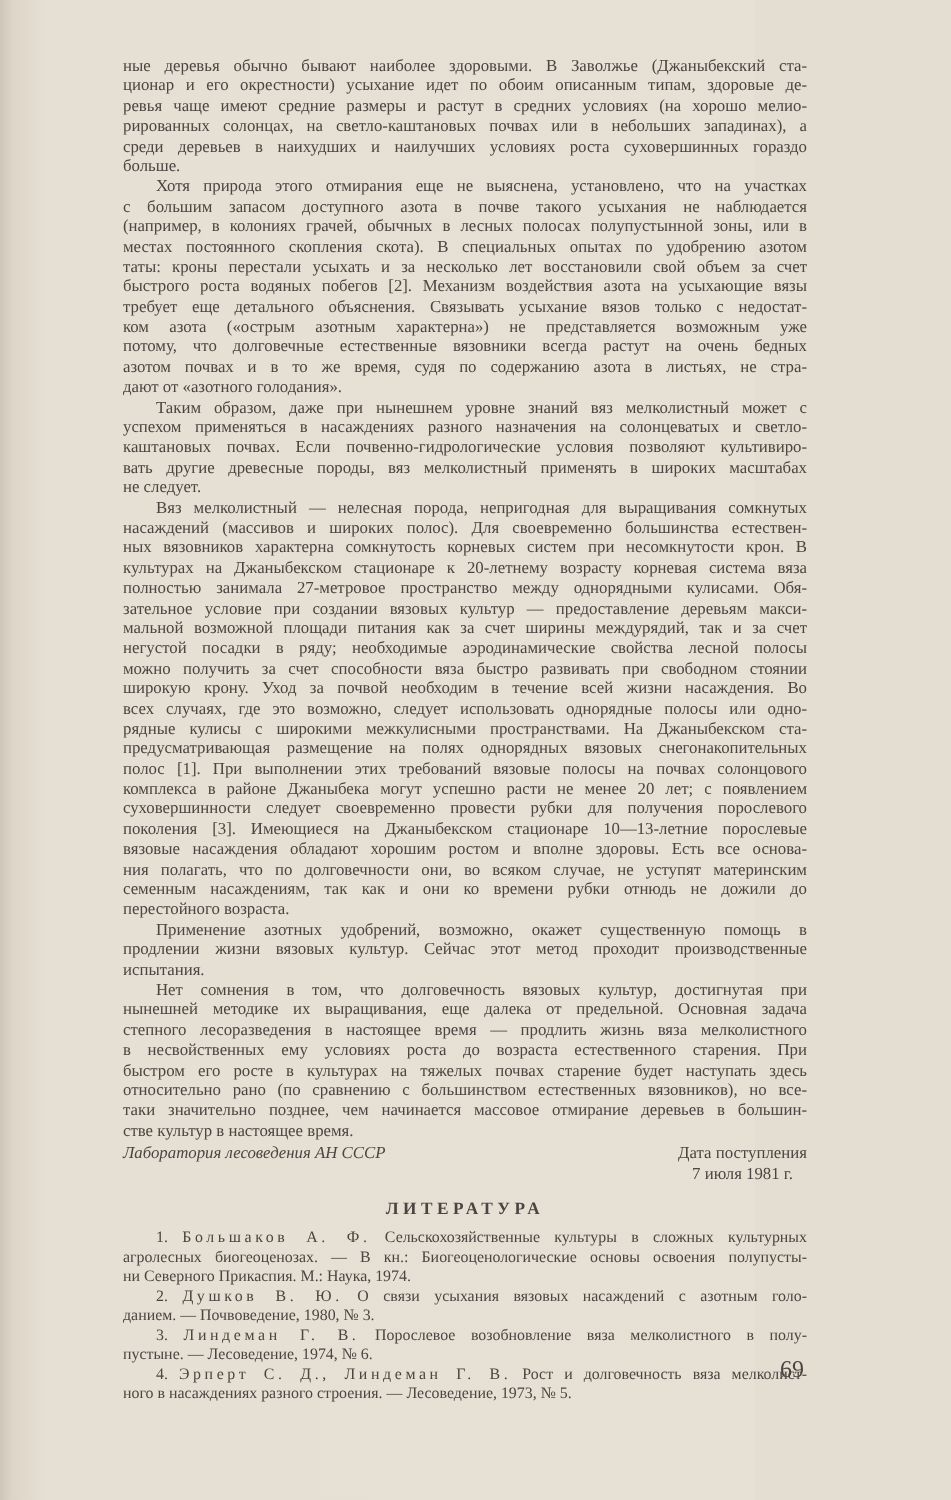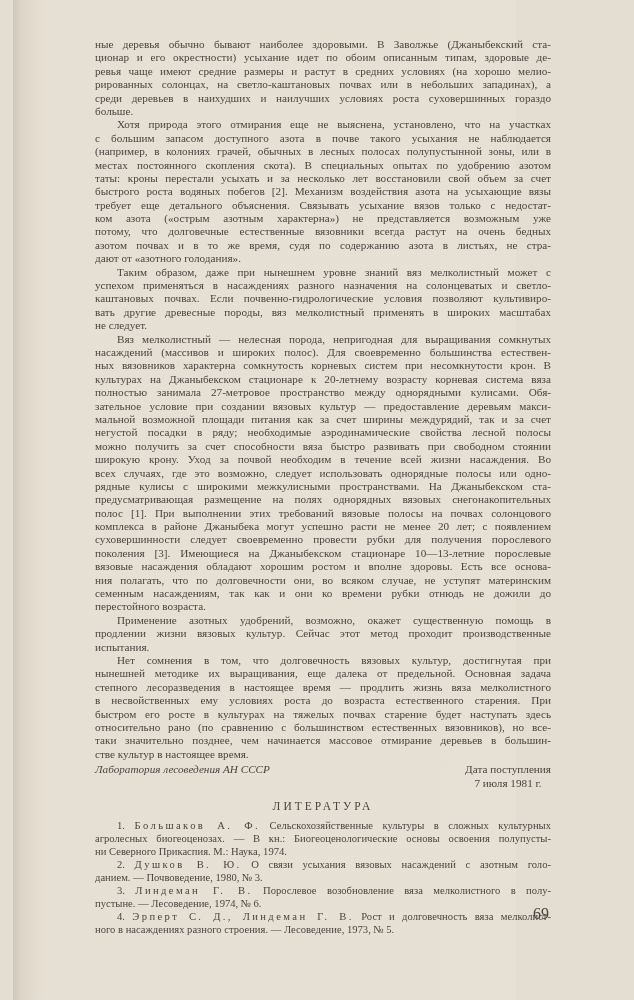--- a/index.html
+++ b/index.html
@@ -2,38 +2,38 @@
 <html><head>
   <meta charset="utf-8">
   <style>
     html, body { margin: 0; padding: 0; }
     body {
       width: 634px; height: 1000px; overflow: hidden;
       background: #e4ddd1;
       position: relative;
     }
     .page {
-      position: absolute; left: 13px; top: 0; width: 503px; height: 1000px;
+      position: absolute; left: 0; top: 0; width: 503px; height: 1000px;
       background: linear-gradient(90deg, #cfc6b8 0px, #ddd5c8 8px, #e6dfd3 30px, #e7e0d5 600px, #e2dace 634px);
     }
     .text {
       position: absolute; left: 82px; top: 38px; width: 456px;
       font-family: "Liberation Serif", "DejaVu Serif", serif;
       font-size: 11.2px;
       line-height: 13.4px;
       color: #4a4540;
     }
     .line { display: block; white-space: nowrap; text-align: justify; text-align-last: justify; height: 13.4px; }
     .line.last { text-align-last: left; }
     .line.indent { padding-left: 22px; }
     .sig-row { display: flex; justify-content: space-between; margin-top: 2px; font-style: italic; }
     .sig-left { font-style: italic; }
     .sig-right { text-align: center; font-style: normal; margin-right: 0; }
     .refs-title {
-      text-align: center; font-weight: normal; letter-spacing: 3px;
+      text-align: center; font-weight: bold; letter-spacing: 3px;
       margin: 10px 0 6px 0; font-size: 11.5px;
     }
     .ref { font-size: 10.6px; line-height: 13px; }
     .ref .line { height: 13px; }
     .spaced { letter-spacing: 2.4px; }
     .pagenum { position: absolute; left: 520px; top: 905px; font-family: "Liberation Serif", serif; font-size: 16px; color: #4a4540; }
   </style>
 </head>
 <body>
 

